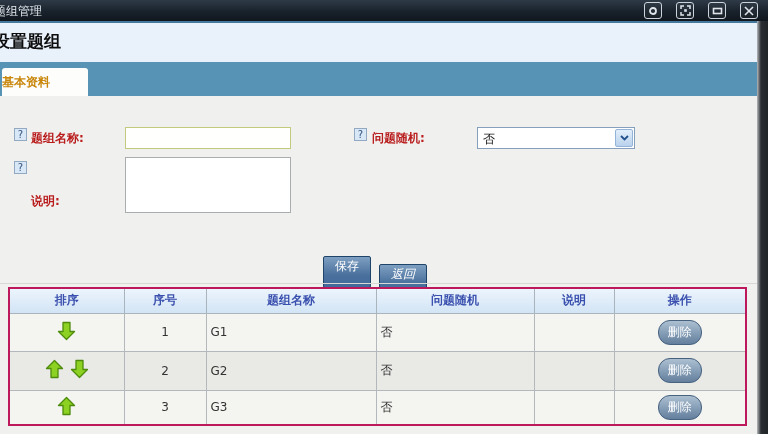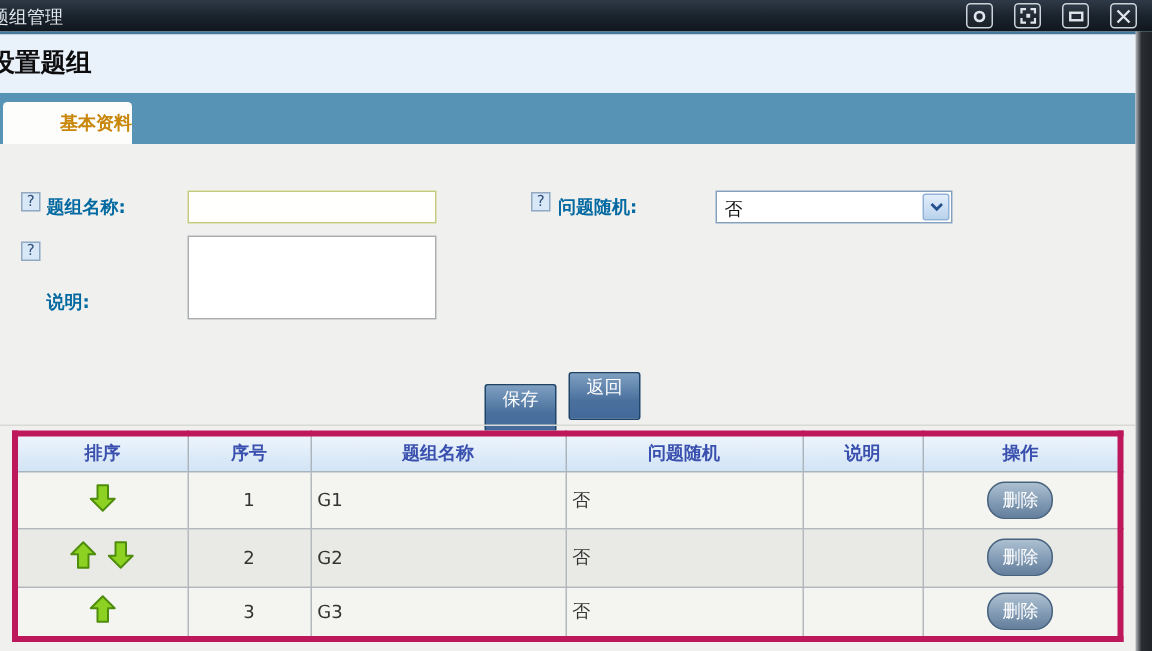--- a/index.html
+++ b/index.html
@@ -16,55 +16,55 @@
     display:flex; align-items:center; justify-content:center; background:rgba(255,255,255,0.03); cursor:pointer; }
   .accent-line { position:absolute; left:0; top:21px; width:768px; height:2px; background:#44789c; }
 
   
   .heading-area { position:absolute; left:0; top:23px; width:757px; height:39px; background:#e9f2fb; }
   .page-title { margin:0; padding:7px 0 0 0; margin-left:-7px; font-size:17px; font-weight:bold; color:#0d0d0d; }
 
   
   .tabbar { position:absolute; left:0; top:62px; width:757px; height:34px; background:#5793b5; }
   .tab { position:absolute; left:2px; top:6px; width:86px; height:28px; background:#fdfdfc;
-    border-radius:3px 3px 0 0; text-align:right; line-height:28px;
+    border-radius:3px 3px 0 0; text-align:left; line-height:28px;
     font-size:12px; font-weight:bold; color:#c8860a; cursor:pointer; }
 
   
   .help-icon { position:absolute; width:13px; height:13px; background:#d9e8f7; border:1px solid #93a9c2;
     font-size:10px; line-height:11px; text-align:center; color:#33527e; cursor:pointer; }
-  .form-label { position:absolute; font-size:12px; font-weight:bold; color:#0369a1; white-space:nowrap; }
+  .form-label { position:absolute; font-size:12px; font-weight:bold; color:#b91c1c; white-space:nowrap; }
   .text-input { position:absolute; left:125px; top:127px; width:166px; height:22px;
     border:1px solid #c3ca7d; background:#fffffd; padding:2px 4px; font-size:12px; }
   .desc-textarea { position:absolute; left:125px; top:157px; width:166px; height:56px;
     border:1px solid #a9adb0; background:#fff; resize:none; font-size:12px; padding:2px 4px; }
   .select { position:absolute; left:477px; top:127px; width:158px; height:22px;
     border:1px solid #85a0bd; background:#fff; cursor:pointer; }
   .select-value { position:absolute; left:5px; top:3px; font-size:12px; color:#111; }
   .select-arrow { position:absolute; right:1px; top:1px; width:18px; height:18px;
     background:linear-gradient(#e3eefb, #b9d2ec); border:1px solid #93b4d8; border-radius:2px;
     display:flex; align-items:center; justify-content:center; }
 
   
   .btn-blue { position:absolute; width:48px; height:32px; font-size:12px; color:#fff; text-align:center;
     line-height:19px; background:linear-gradient(#7e9fc1, #4a719d 60%, #42699a);
     border:1px solid #1f4469; border-radius:2px; cursor:pointer; }
   .btn-save { left:323px; top:256px; }
-  .btn-back { left:379px; top:248px; }
+  .btn-back { left:379px; top:264px;font-style:italic; }
   .divider { position:absolute; left:0; top:283px; width:757px; height:1px; background:#d8d8d5; }
 
   
   .grid { position:absolute; left:8px; top:287px; width:737px; border-collapse:collapse; table-layout:fixed;
     font-size:12px; color:#333; background:#f4f4f1; }
   .grid th, .grid td { border:1px solid #b3b8bc; overflow:hidden; }
   .grid th { height:25px; font-weight:bold; color:#3a50ae;
     background:linear-gradient(#ecf4fc, #d2e4f5); border-color:#aab4bd; }
   .grid tr.row-a td { background:#f4f4f1; }
   .grid tr.row-b td { background:#e9e9e6; }
-  .grid { border:4px solid #be185d;padding-left:35px; }
+  .grid { border:2px solid #be185d;padding-left:35px; }
   .r1 td { height:38px; } .r2 td { height:39px; } .r3 td { height:35px; }
   .cell-center { text-align:center; }
   .cell-left { text-align:left; padding-left:4px; }
   .arrow-btn { display:inline-block; vertical-align:middle; cursor:pointer; margin:0 3px; }
   .btn-delete { display:inline-block; width:44px; height:25px; line-height:23px; font-size:12px; color:#fff;
     text-align:center; background:linear-gradient(#adc0d1, #8aa2ba 45%, #647f9d);
     border:1px solid #46627f; border-radius:12px; cursor:pointer; }
 
   
   .right-edge { position:absolute; left:757px; top:21px; width:11px; height:413px;

